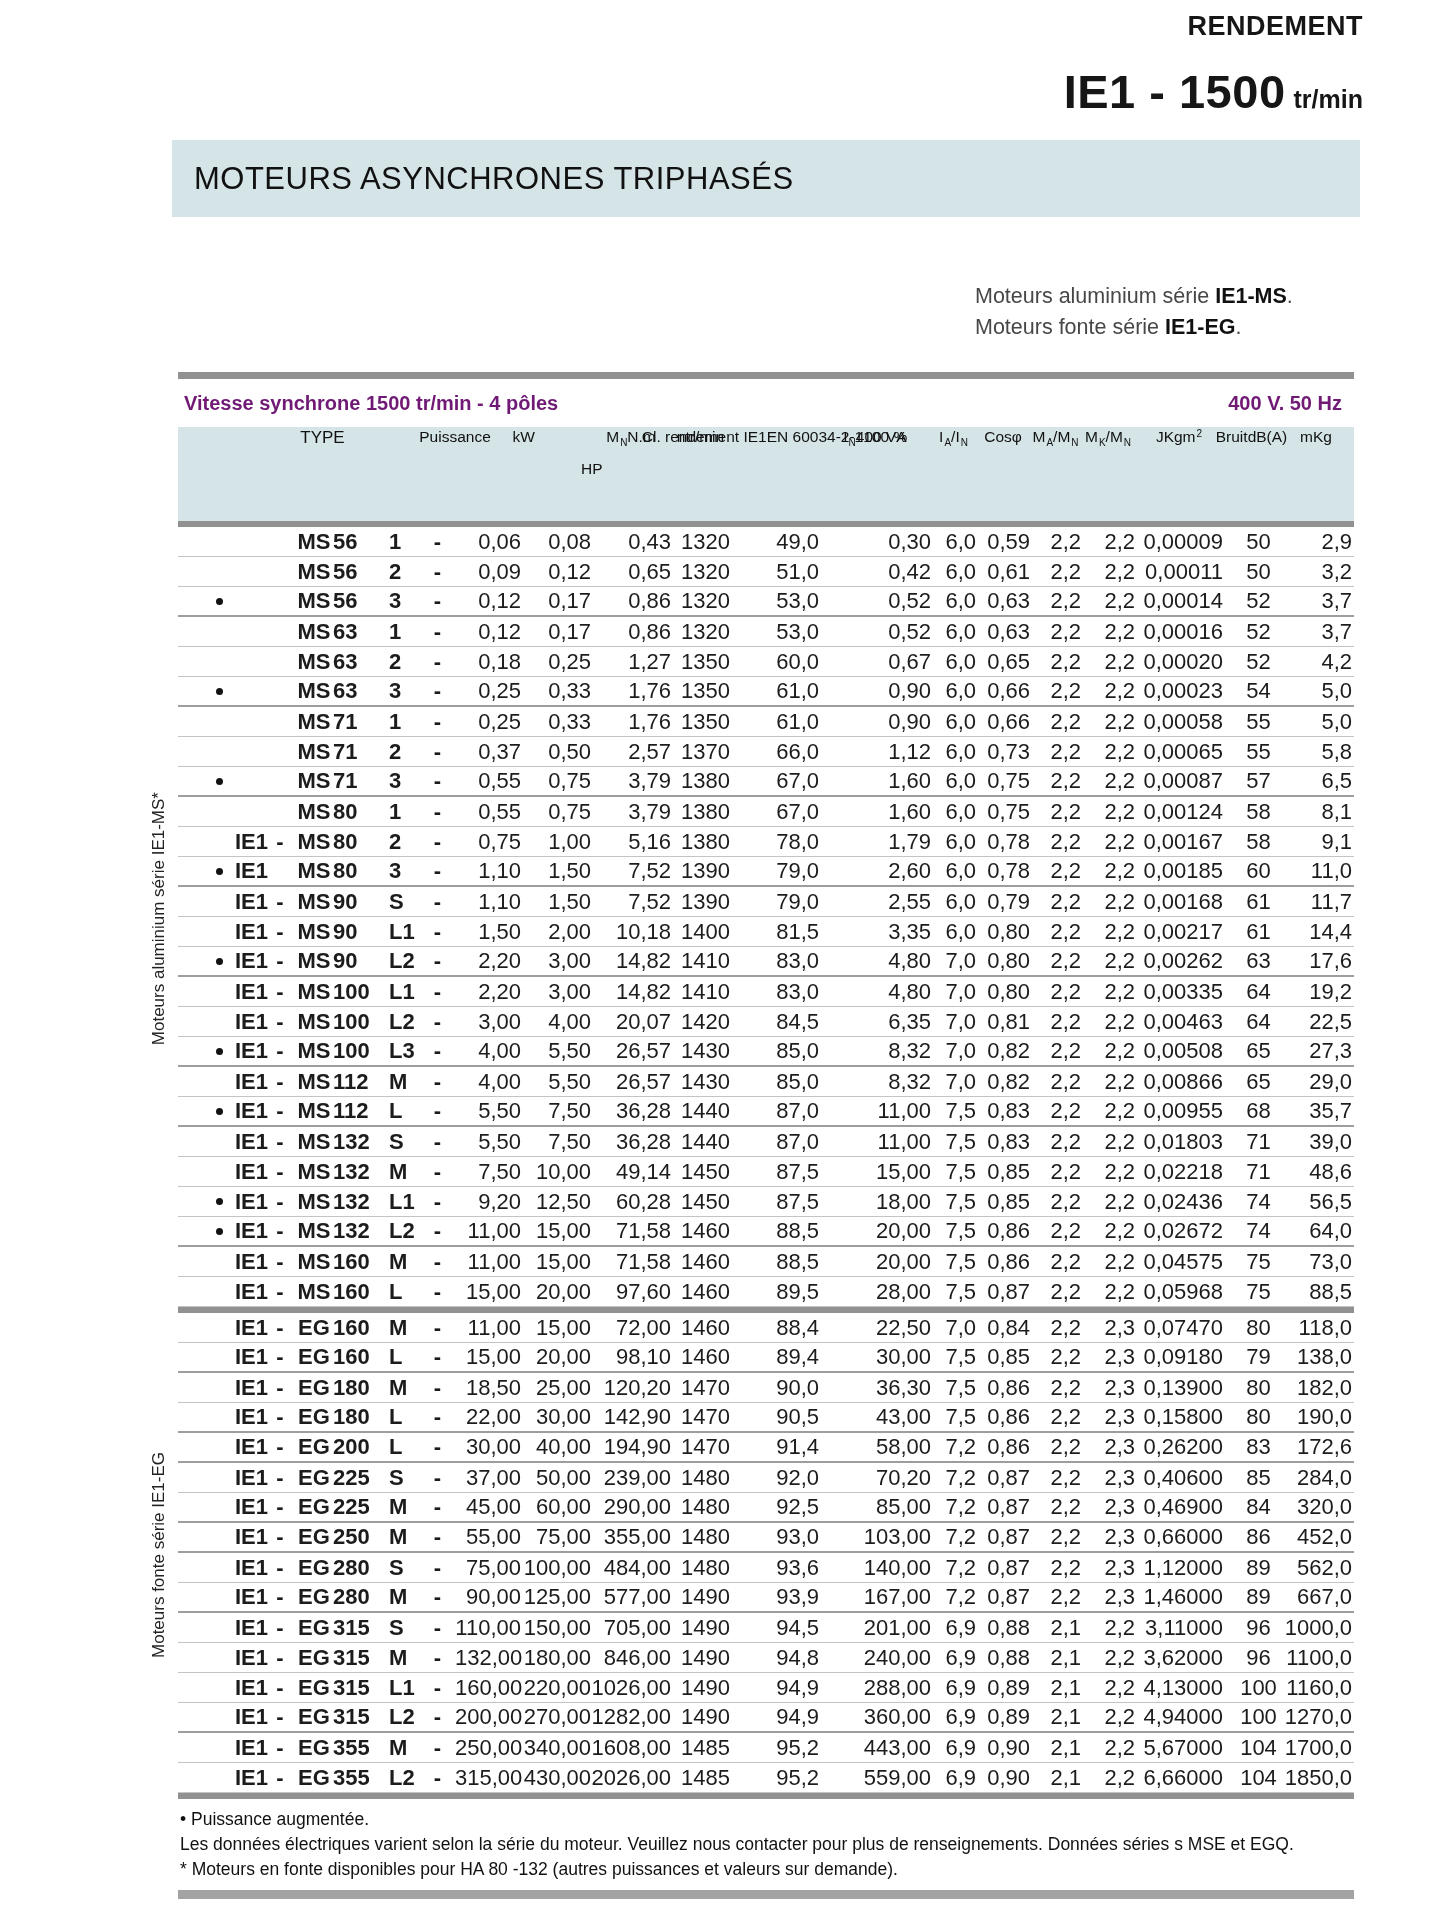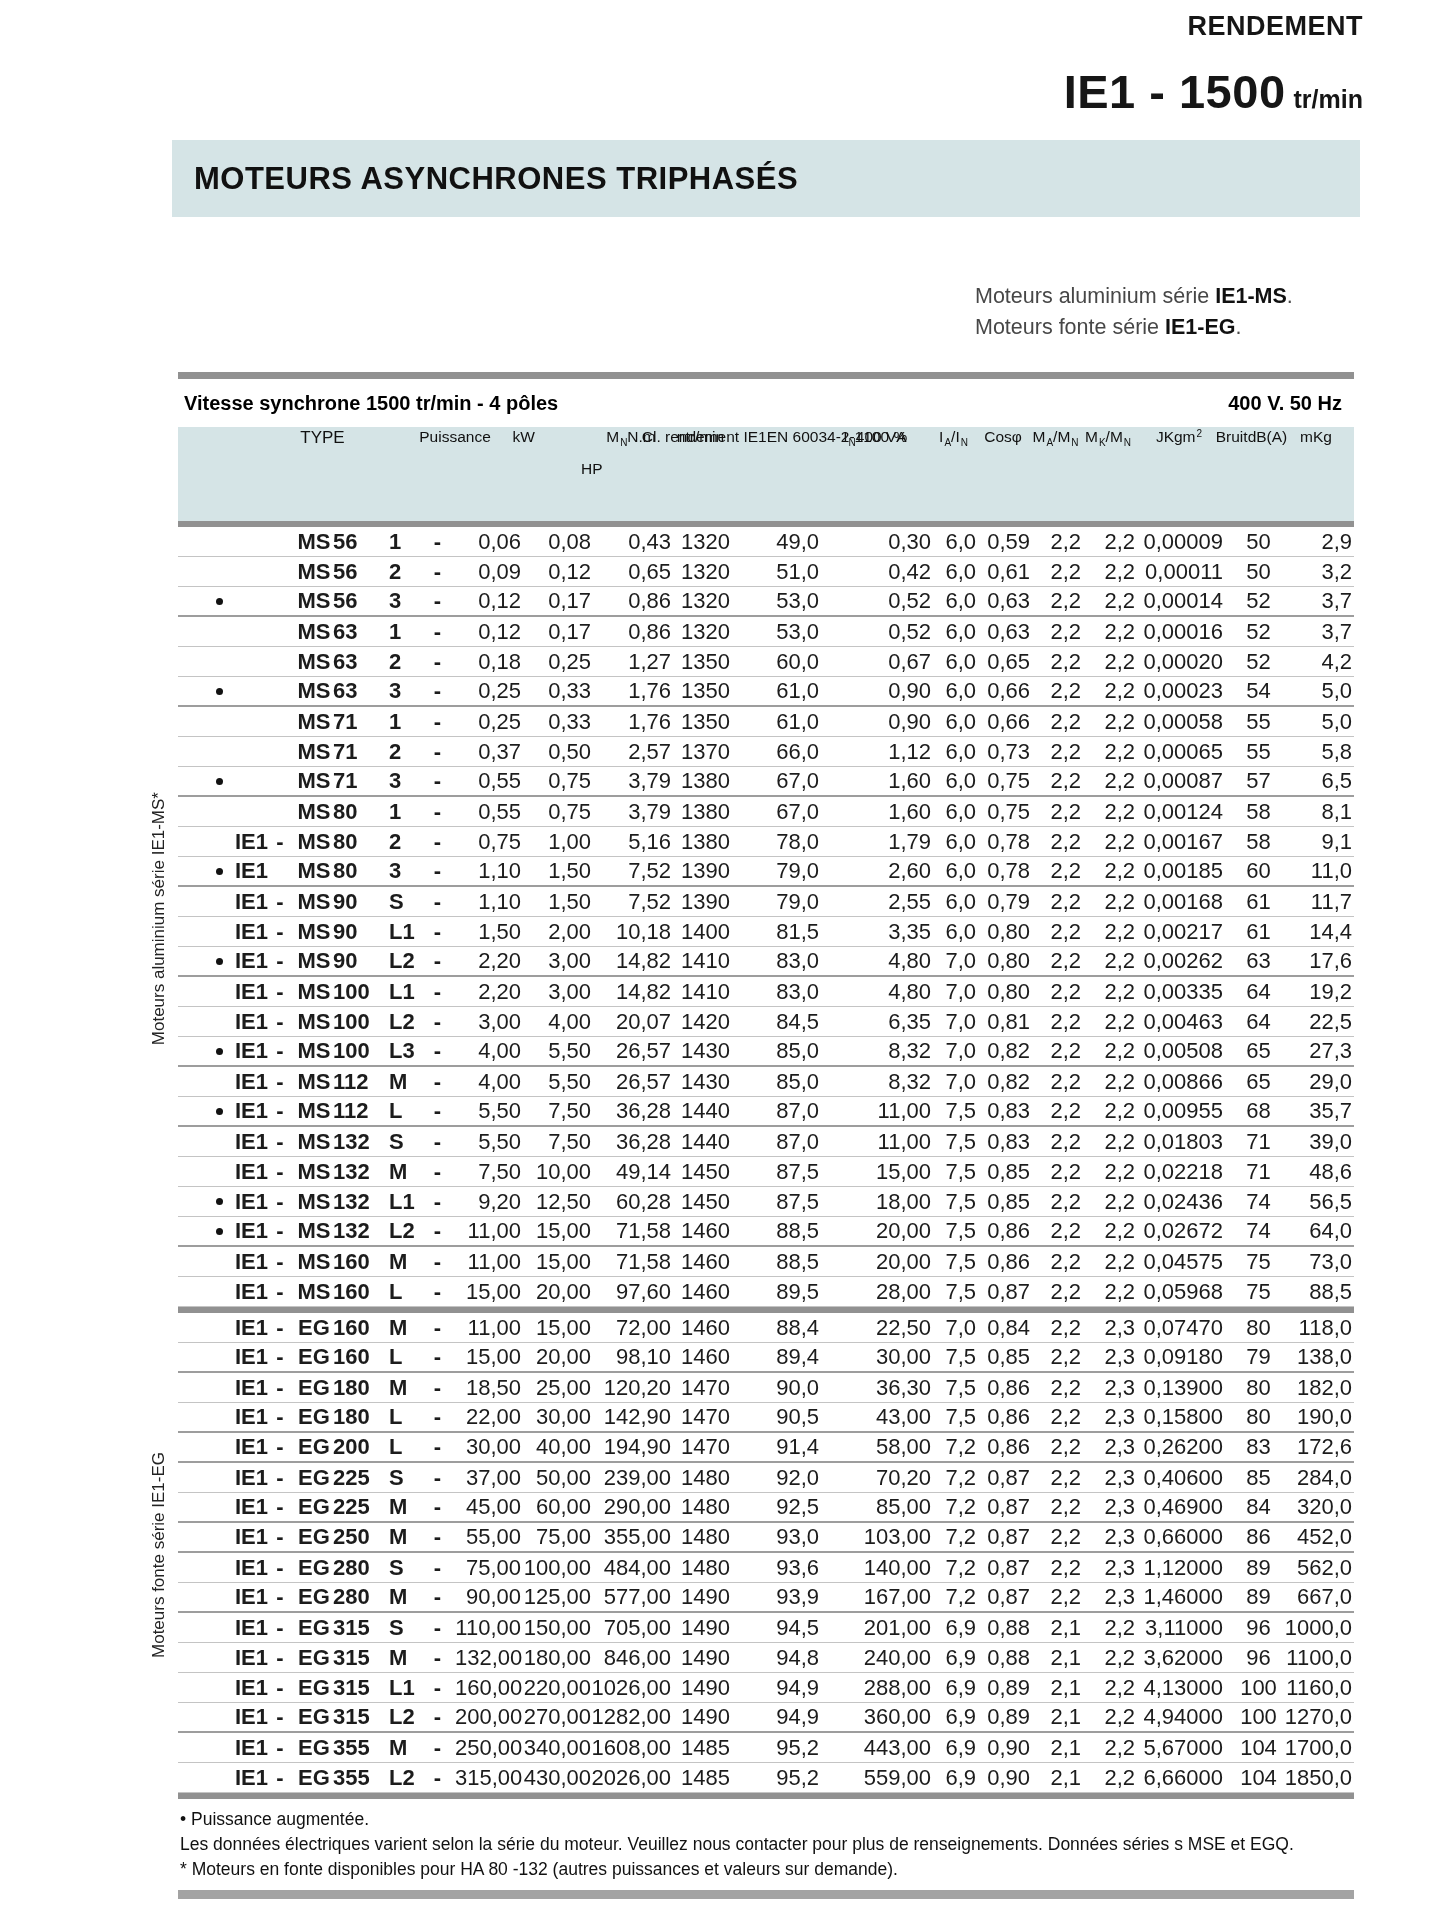--- a/index.html
+++ b/index.html
@@ -8,34 +8,34 @@
 
   
   .masthead{position:absolute;top:12px;right:82px;text-align:right;}
   .masthead .kicker{font-size:27px;font-weight:700;letter-spacing:.5px;line-height:1.1;}
   .masthead .big{display:flex;align-items:baseline;justify-content:flex-end;gap:8px;margin-top:2px;}
   .masthead .big .main{font-size:47px;font-weight:700;letter-spacing:.5px;margin-top:20px;}
   .masthead .big .unit{font-size:25px;font-weight:700;}
 
   
   .title-band{position:absolute;top:140px;left:172px;width:1188px;height:77px;background:#d5e4e6;
-              display:flex;align-items:center;padding-left:22px;box-sizing:border-box;font-weight:bold;}
+              display:flex;align-items:center;padding-left:22px;box-sizing:border-box;}
   .title-band .t{font-size:31px;letter-spacing:.5px;color:#111;}
 
   
   .intro-left{position:absolute;top:250px;left:172px;font-size:21.5px;line-height:31px;color:#474747;}
   .intro-right{position:absolute;top:281px;left:975px;font-size:21.5px;line-height:31px;color:#474747;}
   .intro-right b{color:#111;}
 
   
   .tablewrap{position:absolute;top:372px;left:178px;width:1176px;}
   .thick-bar{height:6px;background:#919191;}
   .thick-bar.top{height:7px;}
   .caption{display:flex;justify-content:space-between;align-items:flex-start;
-           padding:13px 12px 12px 6px;font-size:20px;font-weight:700;color:#000000;}
+           padding:13px 12px 12px 6px;font-size:20px;font-weight:700;color:#701a75;}
 
   
   .thead{height:94px;background:#d5e4e6;display:flex;align-items:stretch;padding-left:12px;box-sizing:border-box;}
   .hcell{display:flex;align-items:flex-start;justify-content:center;
          font-size:15.5px;line-height:1.25;text-align:center;white-space:nowrap;color:#111;}
   .h-type{width:265px;font-size:17px;}
   .h-pu{width:136px;}
   .h-mn{width:80px}.h-n{width:59px}.h-re{width:89px}.h-in{width:112px}.h-ia{width:45px}
   .h-cf{width:54px}.h-ma{width:51px}.h-mk{width:54px}.h-j{width:88px}.h-db{width:57px}.h-m{width:72px}
   .rule{height:0;border-top:1px solid #8c9c9e;}

